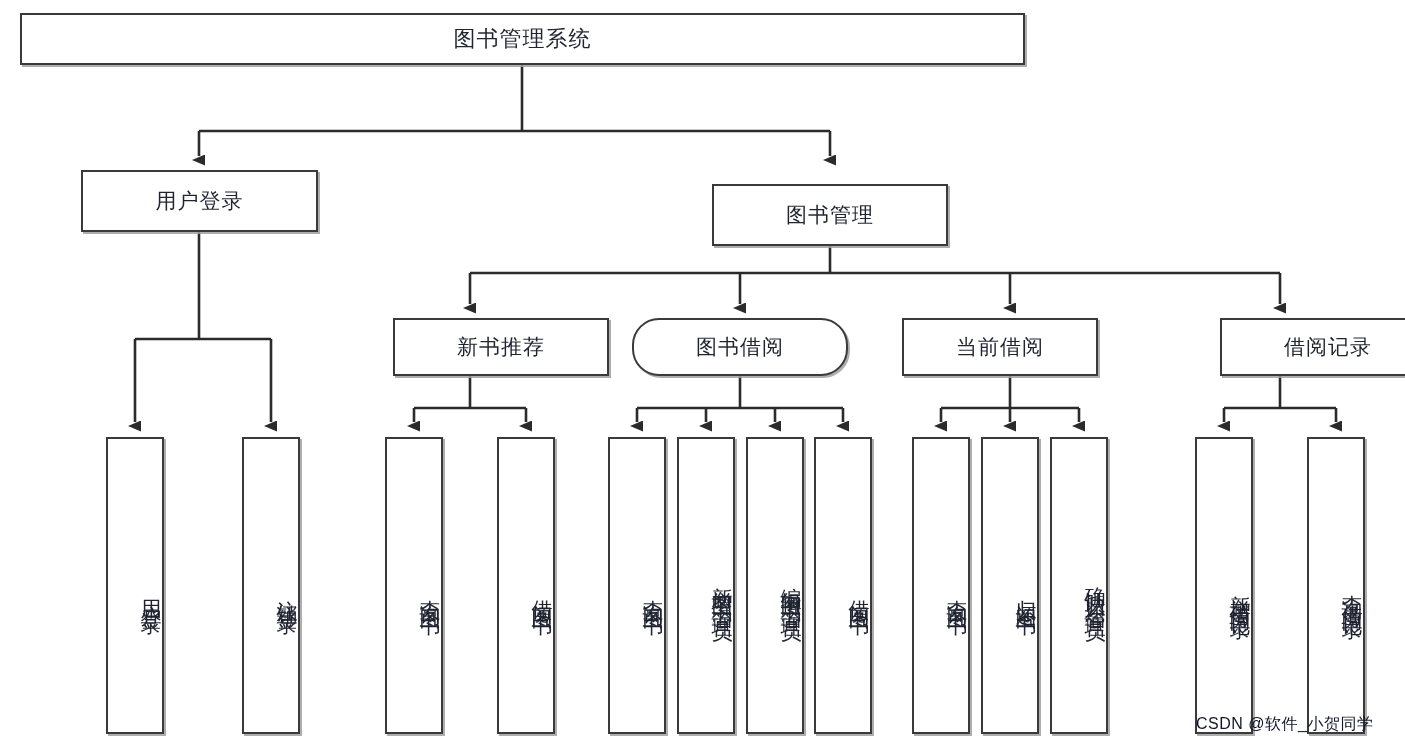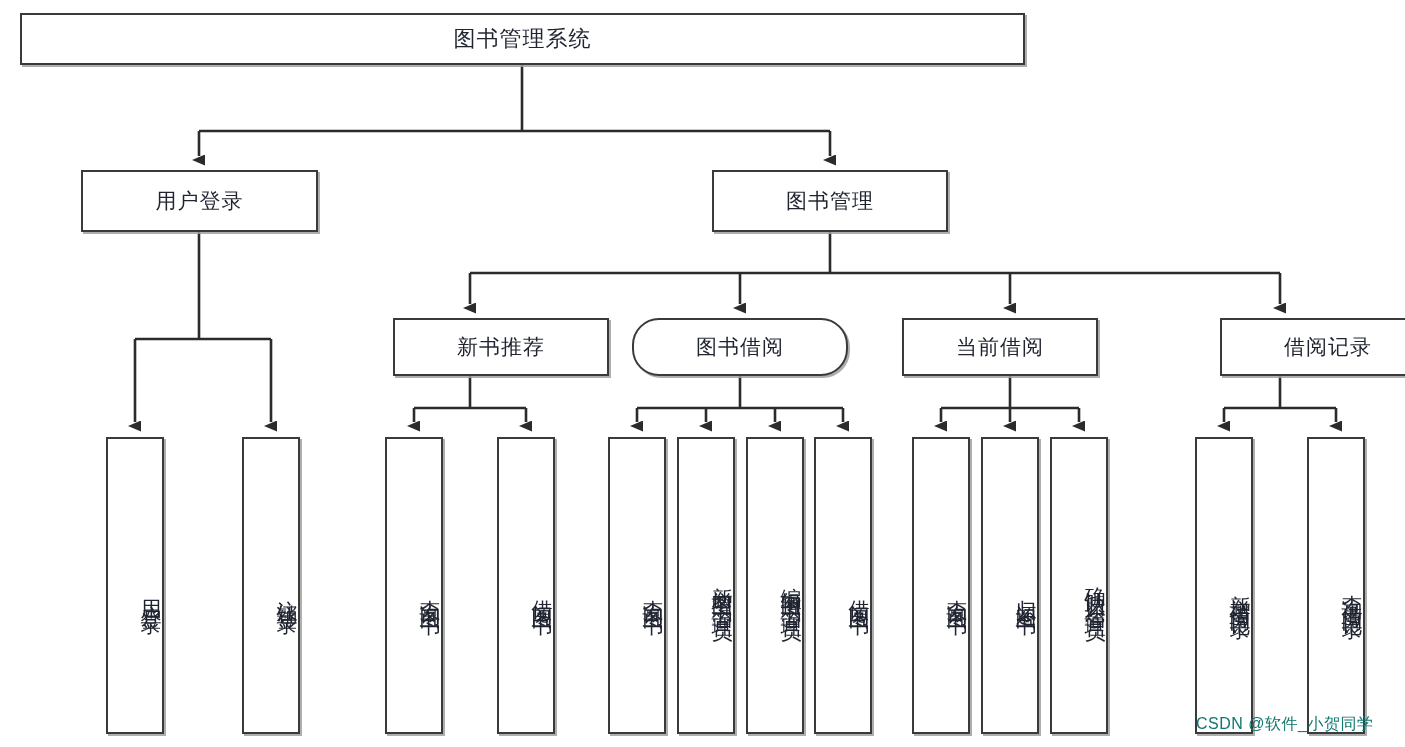--- a/index.html
+++ b/index.html
@@ -55,21 +55,21 @@
     align-items: flex-start;
     justify-content: center;
     padding-top: 14px;
     overflow: hidden;
   }
   .watermark {
     position: absolute;
     left: 1196px;
     top: 714px;
     font-size: 16px;
-    color: #0f766e;
+    color: #0f172a;
     white-space: nowrap;
     z-index: 3;
     letter-spacing: 0.5px;
   }
 </style>
 </head>
 <body>
 
 <div id="canvas">
 
@@ -123,21 +123,21 @@
     </g>
   </svg>
 
   <div class="node node-h node-root" style="left:20px; top:13px; width:1005px; height:52px;">
     <span>图书管理系统</span>
   </div>
 
   <div class="node node-h" style="left:81px; top:170px; width:237px; height:62px;">
     <span>用户登录</span>
   </div>
-  <div class="node node-h" style="left:712px; top:170px; width:236px; height:62px;">
+  <div class="node node-h" style="left:712px; top:184px; width:236px; height:62px;">
     <span>图书管理</span>
   </div>
 
   <div class="node node-h" style="left:362px; top:318px; width:216px; height:58px;margin-left:31px;">
     <span>新书推荐</span>
   </div>
   <div class="node node-h" style="left:632px; top:318px; width:216px; height:58px;border-radius:27px;">
     <span>图书借阅</span>
   </div>
   <div class="node node-h" style="left:902px; top:318px; width:196px; height:58px;">

